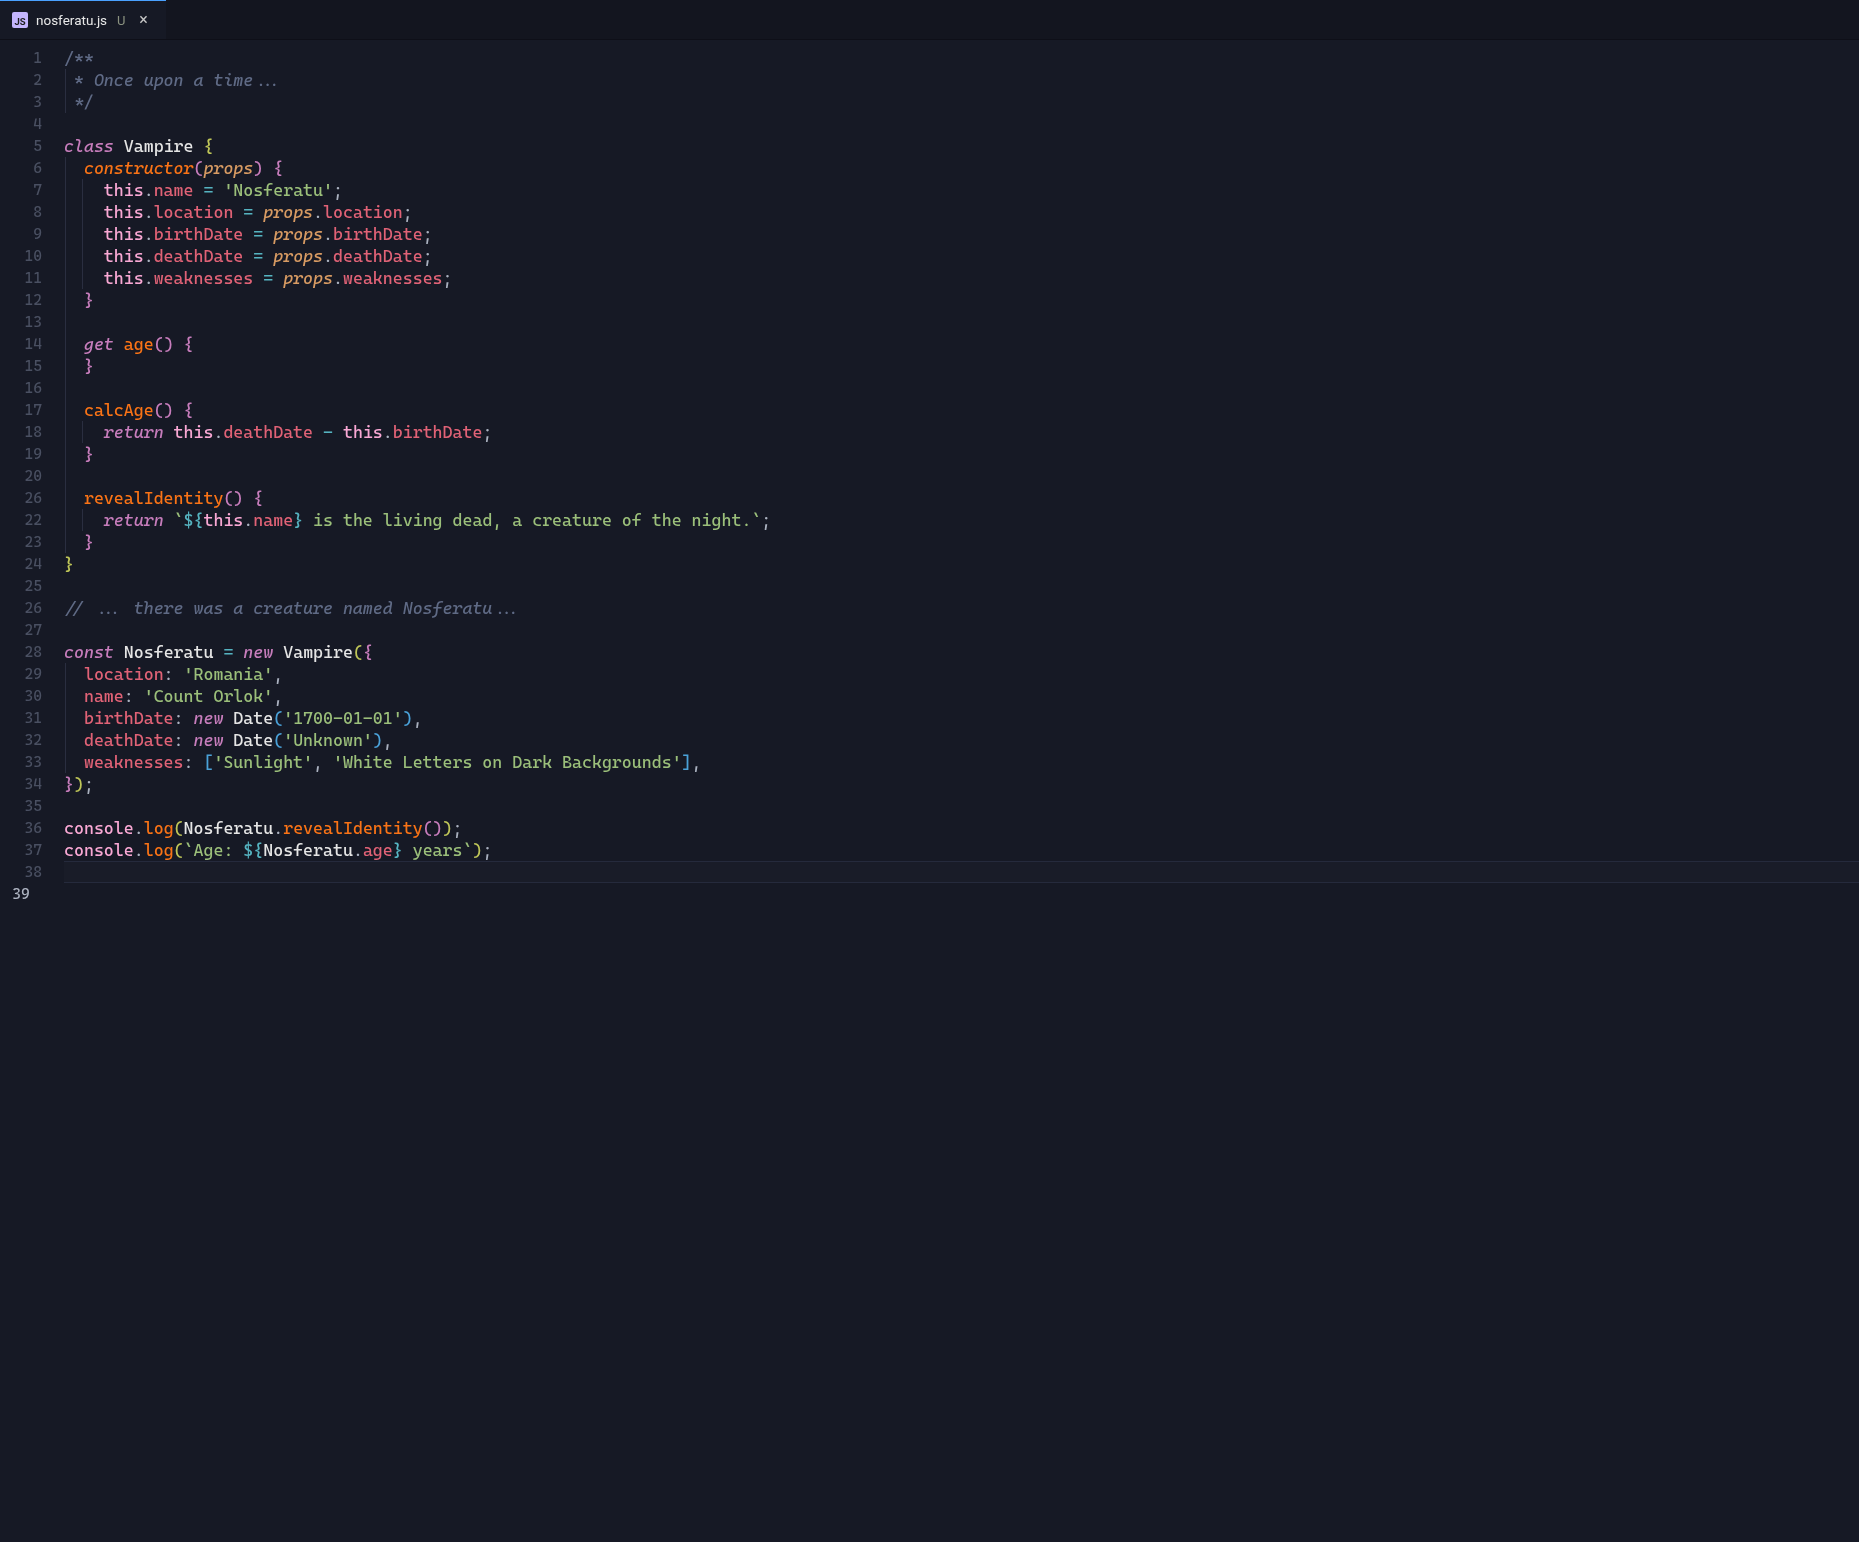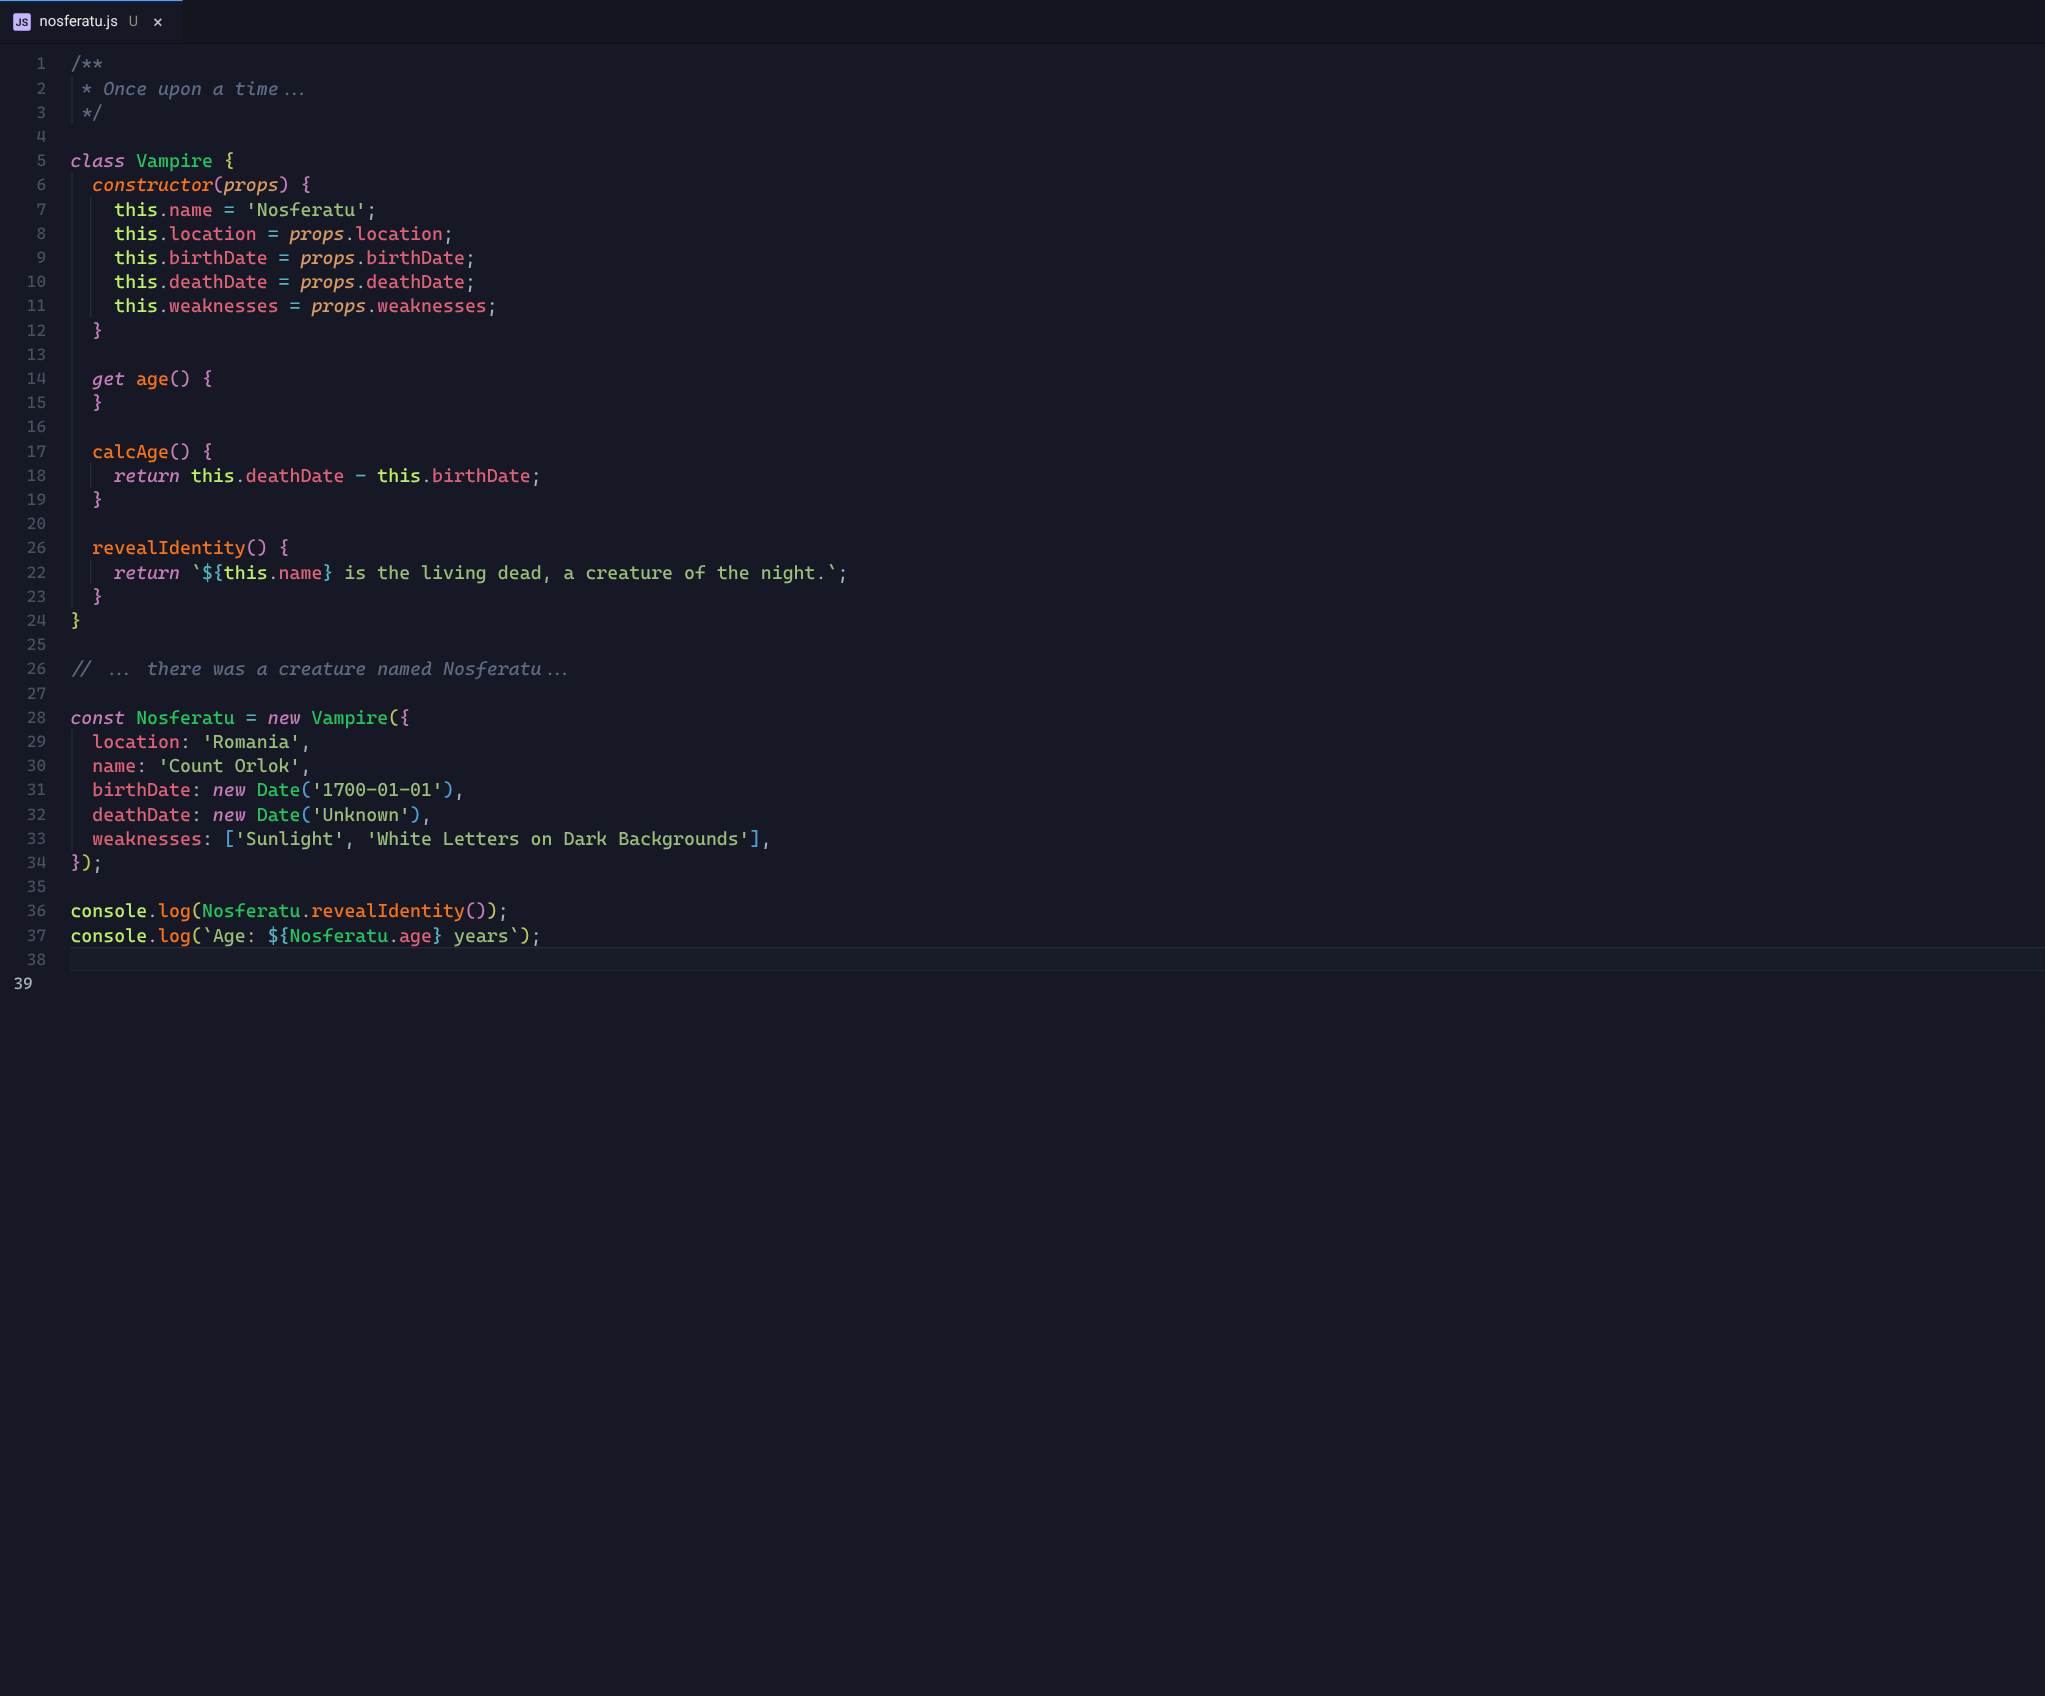--- a/index.html
+++ b/index.html
@@ -103,22 +103,22 @@
   }
   .code-line.current {
     background: rgba(255,255,255,0.015);
     box-shadow: inset 0 1px 0 #252a3c, inset 0 -1px 0 #252a3c;
   }
 
   
   .c-comment { color: #5f6a85; }
   .c-comment-it { color: #5f6a85; font-style: italic; }
   .c-kw    { color: #c77dbc; font-style: italic; }                            
-  .c-class { color: #22c55e; }                            
-  .c-var   { color: #bef264; }                            
+  .c-class { color: #e5e5e5; }                            
+  .c-var   { color: #f9a8d4; }                            
   .c-prop  { color: #e06276; }                            
   .c-param { color: #d89b63; font-style: italic; }        
   .c-func  { color: #f97316; }                            
   .c-str   { color: #9bbf7a; }                            
   .c-punc  { color: #abb2c0; }                            
   .c-brace { color: #bfc658; }                            
   .c-brace2{ color: #c77dbc; }                            
   .c-brace3{ color: #4aa1d8; }                            
   .c-key   { color: #e06276; }                            
   .c-op    { color: #55b3c0; }

